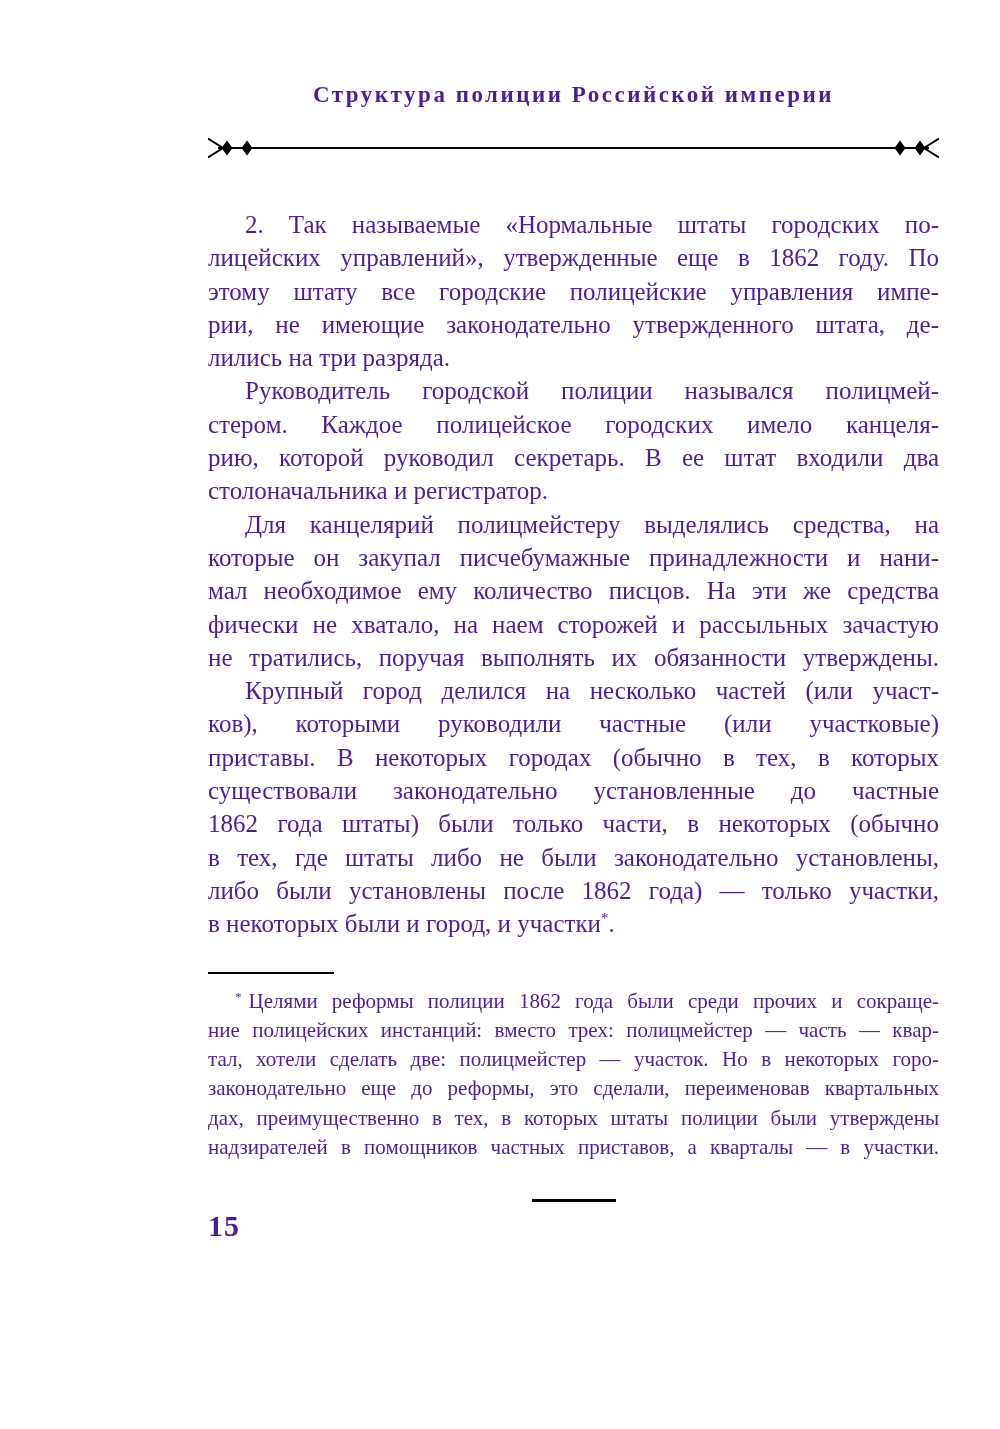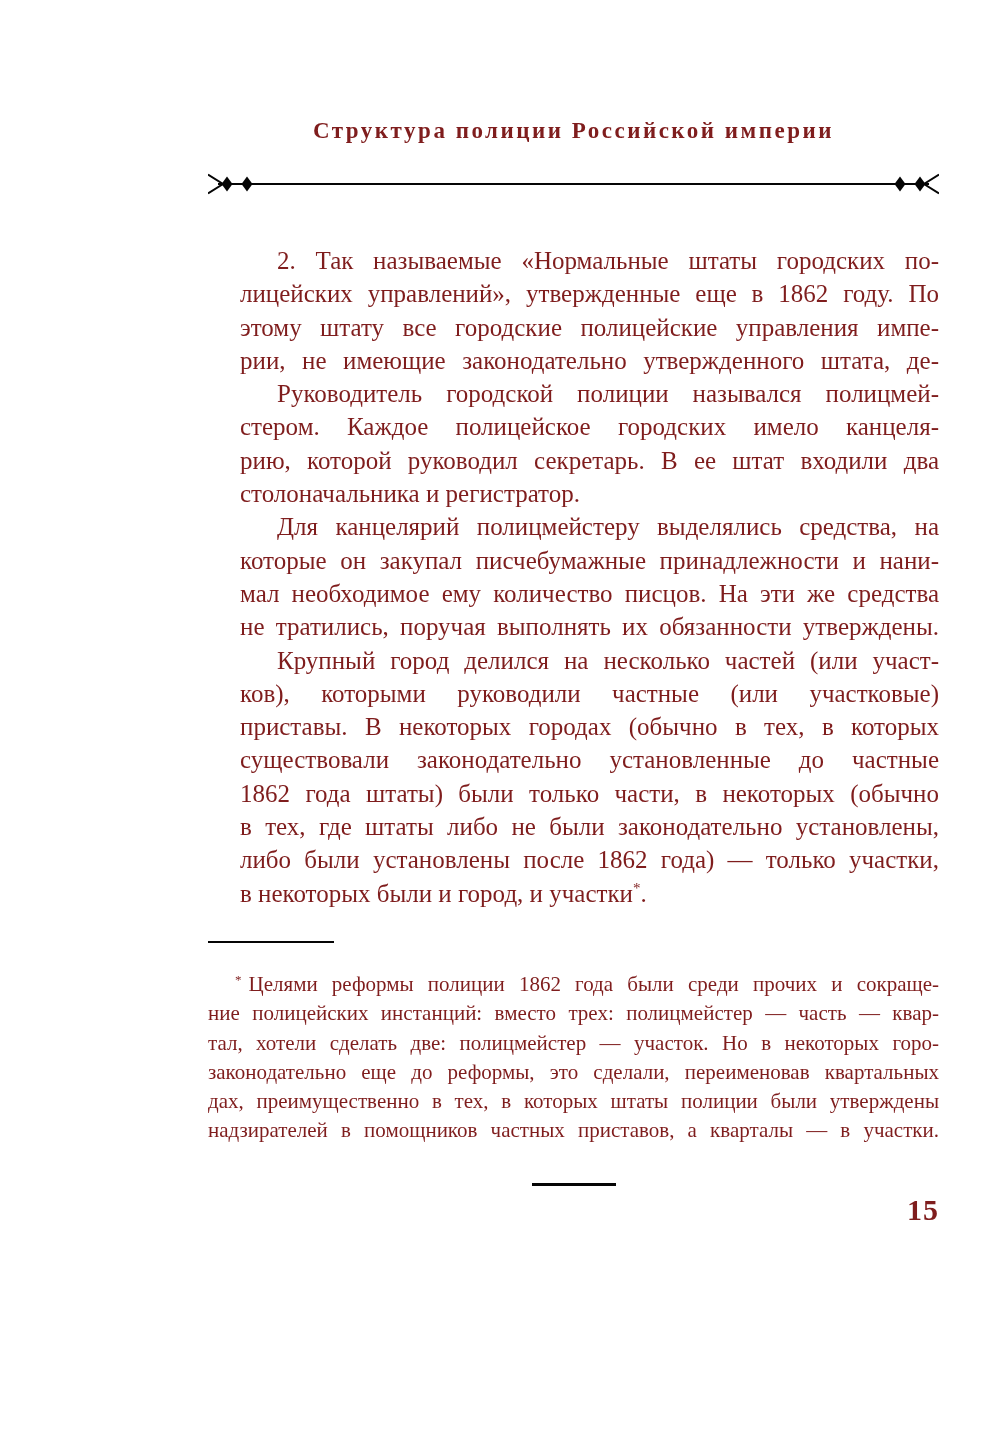--- a/index.html
+++ b/index.html
@@ -3,22 +3,22 @@
 <meta charset="utf-8">
 <style>
   html, body { margin: 0; padding: 0; background: #ffffff; }
   .page {
     position: relative;
     width: 792px;
     height: 1429px;
     margin: 0 auto;
     background: #ffffff;
     box-sizing: border-box;
-    padding-top: 116px;
-    color: #7f1d1d;
+    padding-top: 80px;
+    color: #4c1d95;
     font-family: "Liberation Serif", "DejaVu Serif", serif;
   }
   .column { margin-left: 104px; width: 731px; }
 
   
   .header-title {
     text-align: center;
     font-size: 23px;
     line-height: 30px;
     font-weight: 700;
@@ -29,40 +29,39 @@
 
   
   .body-text { margin-top: 49px; font-size: 25px; }
   .para { margin: 0; padding: 0; }
   .line {
     text-align: justify;
     text-align-last: justify;
     line-height: 33.3px;
     max-height: 34px;
     overflow: hidden;
-    margin-left: 32px;
   }
   .line.end { text-align-last: left; }
   .indent { text-indent: 37px; }
   sup.fn-ref {
     font-size: 15px;
     line-height: 0;
     vertical-align: baseline;
     position: relative;
     top: -9px;
   }
 
   
   .footnote-sep {
     margin-top: 31px;
     width: 126px;
     height: 2px;
     background: #050505;
   }
-  .footnote { margin-top: 27px; font-size: 21px; }
+  .footnote { margin-top: 13px; font-size: 21px; }
   .fn-line {
     text-align: justify;
     text-align-last: justify;
     line-height: 29.3px;
     max-height: 30px;
     overflow: hidden;
   }
   .fn-indent { text-indent: 27px; }
   sup.fn-marker {
     font-size: 13px;
@@ -75,21 +74,21 @@
 
   
   .pageno-rule {
     margin: 37px auto 0 auto;
     width: 84px;
     height: 3px;
     background: #050505;
   }
   .page-number {
     margin-top: 7px;
-    text-align: right;
+    text-align: left;
     font-size: 30px;
     font-weight: 700;
     letter-spacing: 1px;
   }
 </style>
 </head>
 <body>
 
 <div class="page">
   <div class="column">
@@ -108,33 +107,35 @@
       </svg>
     </div>
 
     <section class="body-text">
 
       <p class="para">
         <span class="line indent" style="display:block">2. Так называемые «Нормальные штаты городских по-</span>
         <span class="line" style="display:block">лицейских управлений», утвержденные еще в 1862 году. По</span>
         <span class="line" style="display:block">этому штату все городские полицейские управления импе-</span>
         <span class="line" style="display:block">рии, не имеющие законодательно утвержденного штата, де-</span>
+        <span class="line end" style="display:block">лились на три разряда.</span>
       </p>
 
       <p class="para">
         <span class="line indent" style="display:block">Руководитель городской полиции назывался полицмей-</span>
         <span class="line" style="display:block">стером. Каждое полицейское городских имело канцеля-</span>
         <span class="line" style="display:block">рию, которой руководил секретарь. В ее штат входили два</span>
         <span class="line end" style="display:block">столоначальника и регистратор.</span>
       </p>
 
       <p class="para">
         <span class="line indent" style="display:block">Для канцелярий полицмейстеру выделялись средства, на</span>
         <span class="line" style="display:block">которые он закупал писчебумажные принадлежности и нани-</span>
         <span class="line" style="display:block">мал необходимое ему количество писцов. На эти же средства</span>
+        <span class="line" style="display:block">фически не хватало, на наем сторожей и рассыльных зачастую</span>
         <span class="line" style="display:block">не тратились, поручая выполнять их обязанности утверждены.</span>
       </p>
 
       <p class="para">
         <span class="line indent" style="display:block">Крупный город делился на несколько частей (или участ-</span>
         <span class="line" style="display:block">ков), которыми руководили частные (или участковые)</span>
         <span class="line" style="display:block">приставы. В некоторых городах (обычно в тех, в которых</span>
         <span class="line" style="display:block">существовали законодательно установленные до частные</span>
         <span class="line" style="display:block">1862 года штаты) были только части, в некоторых (обычно</span>
         <span class="line" style="display:block">в тех, где штаты либо не были законодательно установлены,</span>

